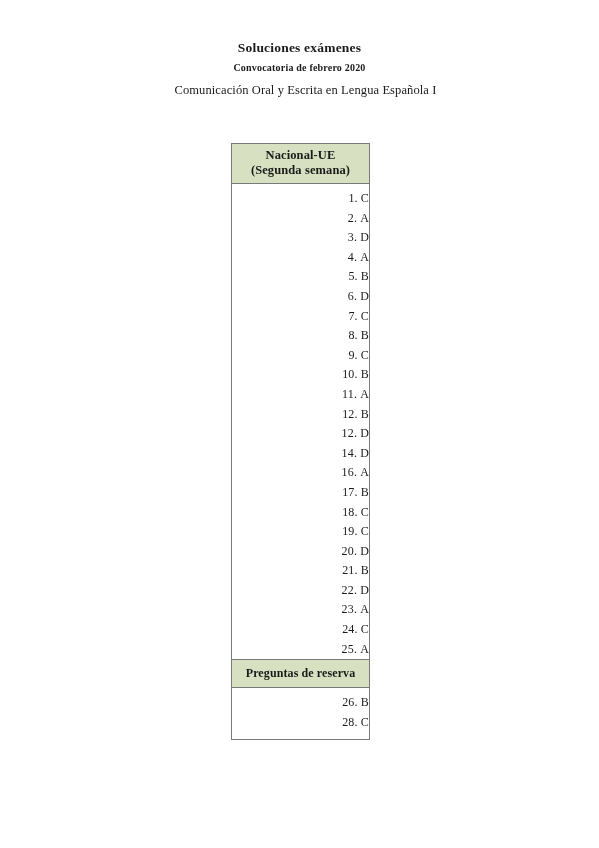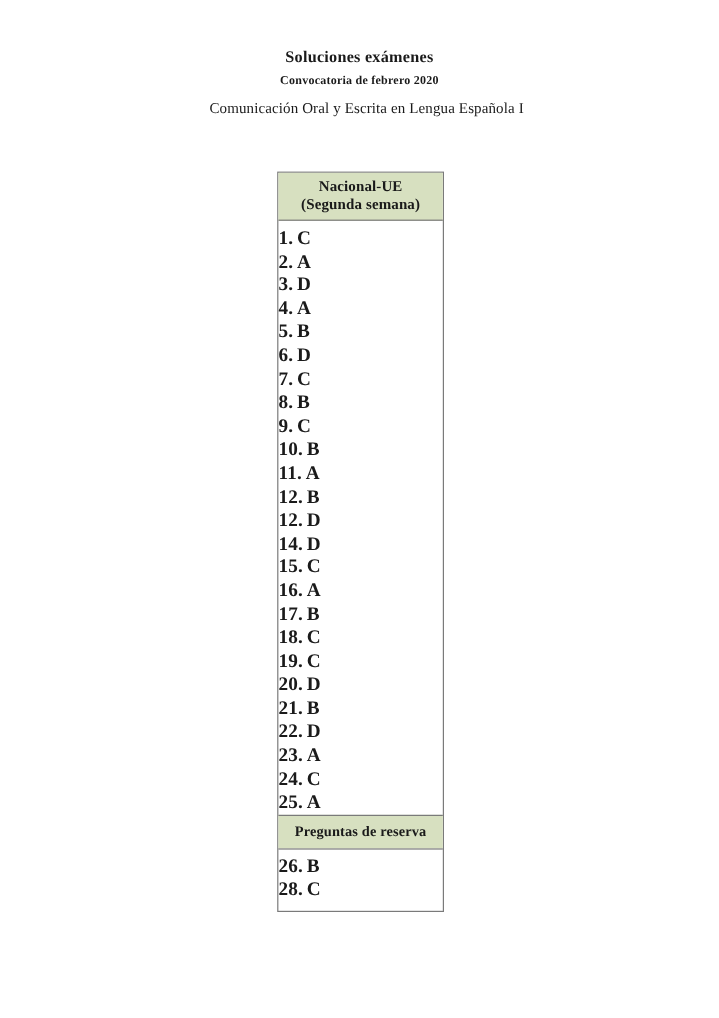--- a/index.html
+++ b/index.html
@@ -89,27 +89,26 @@
     border-top: 1px solid #7a7a7a;
     border-bottom: 1px solid #7a7a7a;
     text-align: center;
     font-weight: bold;
     font-size: 12px;
     line-height: 15px;
     padding: 6px 2px 6px 2px;
     letter-spacing: 0.1px;
   }
   .answer-cell {
-    text-align: left;
-    font-size: 16px;
+    text-align: right;
+    font-size: 12px;
     line-height: 19.6px;
     padding: 0;
     border: none;
     white-space: nowrap;
-    font-weight: bold;
   }
   .answer-cell .num {
     letter-spacing: 0.2px;
   }
   .answer-cell .letter {
     margin-left: 3px;
     letter-spacing: 0.2px;
   }
   .pad-top { height: 3px; }
   .pad-bottom { height: 5px; }
@@ -176,23 +175,20 @@
           <tr>
             <td class="answer-cell"><span class="num">12.</span><span class="letter">B</span></td>
           </tr>
           <tr>
             <td class="answer-cell"><span class="num">12.</span><span class="letter">D</span></td>
           </tr>
           <tr>
             <td class="answer-cell"><span class="num">14.</span><span class="letter">D</span></td>
           </tr>
           <tr>
-            <td class="answer-cell"><span class="num">15.</span><span class="letter">C</span></td>
-          </tr>
-          <tr>
             <td class="answer-cell"><span class="num">16.</span><span class="letter">A</span></td>
           </tr>
           <tr>
             <td class="answer-cell"><span class="num">17.</span><span class="letter">B</span></td>
           </tr>
           <tr>
             <td class="answer-cell"><span class="num">18.</span><span class="letter">C</span></td>
           </tr>
           <tr>
             <td class="answer-cell"><span class="num">19.</span><span class="letter">C</span></td>

